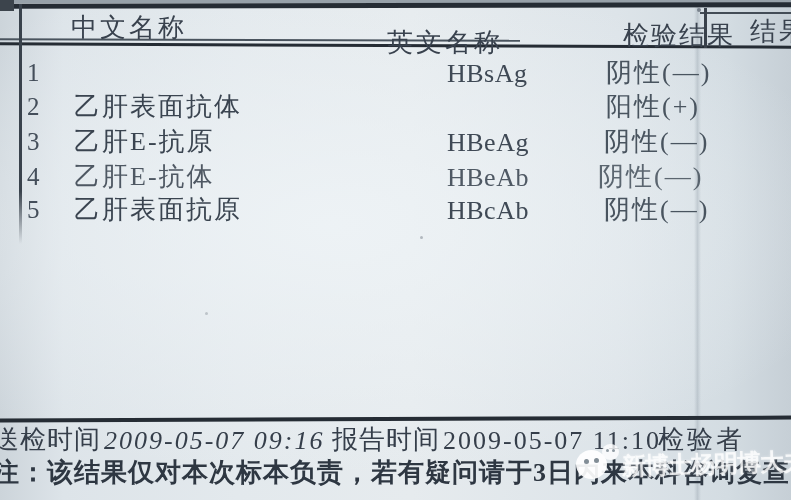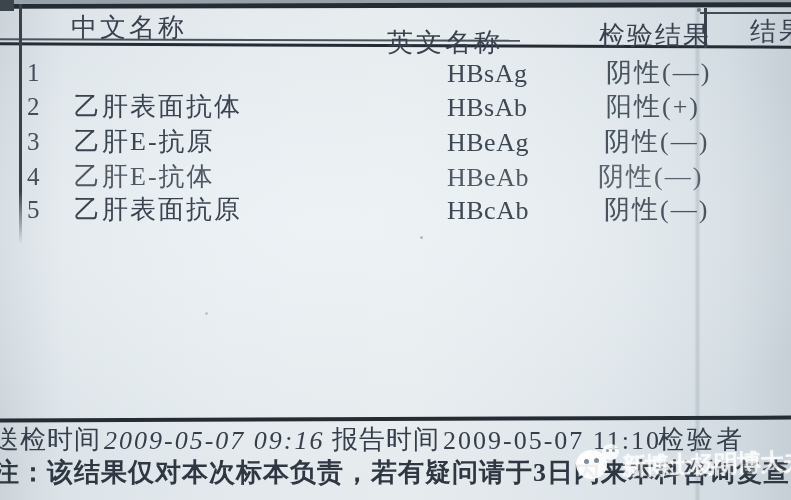--- a/index.html
+++ b/index.html
@@ -43,31 +43,30 @@
   <div style="left:0;top:0;width:14px;height:11px;background:#3c444c;"></div>
   <div style="left:700px;top:12px;width:91px;height:2px;background:#434c56;"></div>
   <div style="left:0;top:39px;width:520px;height:2px;background:#4a545e;transform:rotate(.15deg);"></div>
   <div class="line" style="left:0;top:44px;width:791px;height:3px;transform:rotate(.25deg);"></div>
   <div class="line" style="left:0;top:417px;width:791px;height:4px;transform:rotate(-.2deg);"></div>
   <div style="left:19px;top:4px;width:3px;height:240px;background:linear-gradient(#39424c 0%,#39424c 78%,rgba(57,66,76,0) 100%);"></div>
   <div style="left:704px;top:8px;width:3px;height:40px;background:#39414b;"></div>
 
   <div class="txt hdr" style="left:71px;top:13px;">中文名称</div>
   <div class="txt hdr" style="left:387px;top:28px;">英文名称</div>
-  <div class="txt hdr" style="left:599px;top:21px;letter-spacing:2px;">检验结果</div>
+  <div class="txt hdr" style="left:623px;top:21px;letter-spacing:2px;">检验结果</div>
   <div class="txt hdr" style="left:750px;top:17px;">结果</div>
 
   <div style="left:0;top:0;width:0;height:0;"></div>
   <div class="txt num" style="left:27px;top:59px;">1</div>
   <div class="txt en" style="left:410px;top:59px;">HBsAg</div>
   <div class="txt res" style="left:606px;top:58px;">阴性(—)</div>
 
   <div class="txt num" style="left:27px;top:93px;">2</div>
   <div class="txt cn" style="left:74px;top:92px;">乙肝表面抗体</div>
-  <div class="txt en" style="left:410px;top:93px;">HBsAb</div>
   <div class="txt res" style="left:606px;top:92px;">阳性(+)</div>
 
   <div class="txt num" style="left:27px;top:128px;">3</div>
   <div class="txt cn" style="left:74px;top:127px;">乙肝E-抗原</div>
   <div class="txt en" style="left:410px;top:128px;">HBeAg</div>
   <div class="txt res" style="left:604px;top:127px;">阴性(—)</div>
 
   <div class="txt num" style="left:27px;top:163px;">4</div>
   <div class="txt cn" style="left:74px;top:162px;opacity:.88;">乙肝E-抗体</div>
   <div class="txt en" style="left:410px;top:163px;opacity:.9;">HBeAb</div>

